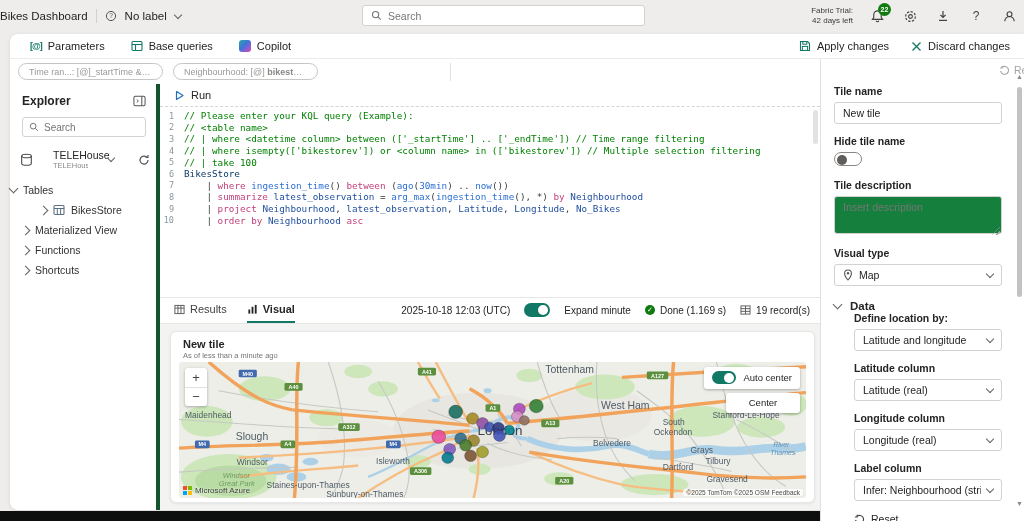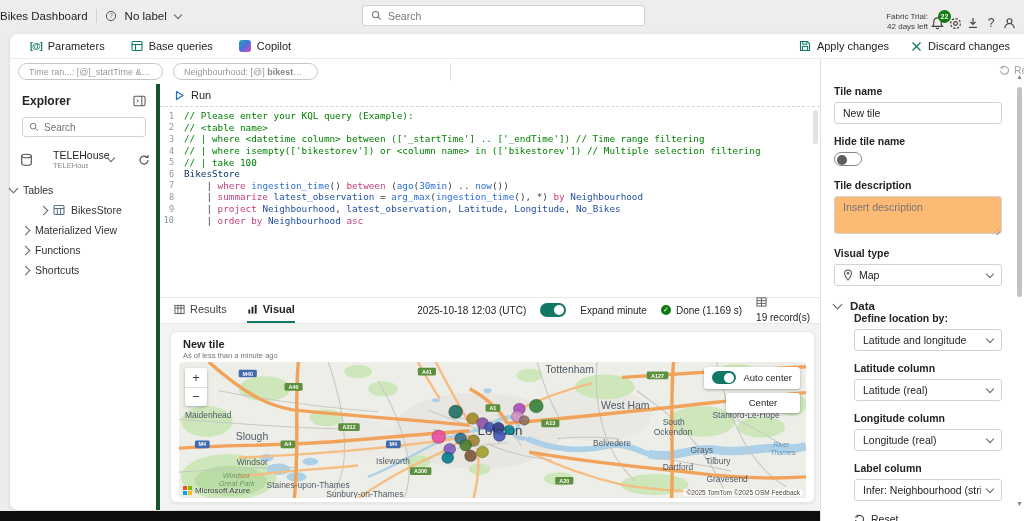--- a/index.html
+++ b/index.html
@@ -8,21 +8,21 @@
   #app{position:relative;width:1024px;height:521px;}
 
   
   #topbar{position:absolute;left:0;top:0;width:1024px;height:32px;display:flex;align-items:center;}
   #tb-left{display:flex;align-items:center;gap:8px;font-size:11.5px;}
   .tb-sep{width:1px;height:14px;background:#d2d0ce;}
   .ic{display:inline-flex;align-items:center;justify-content:center;color:#484644;}
   .chev{width:6px;height:6px;border-right:1.3px solid #616161;border-bottom:1.3px solid #616161;transform:rotate(45deg);display:inline-block;margin-top:-3px;}
   #tb-search{position:absolute;left:362px;top:5px;width:283px;height:21px;background:#fff;border:1px solid #d4d2d0;border-radius:3px;display:flex;align-items:center;padding:0 8px;gap:6px;}
   #tb-search input{border:none;outline:none;font-size:10.5px;width:100%;font-family:inherit;color:#242424;background:transparent;}
-  #tb-right{position:absolute;right:6px;top:0;height:32px;display:flex;align-items:flex-end;}
+  #tb-right{position:absolute;right:6px;top:0;height:32px;display:flex;align-items:center;gap:15px;}
   #trial{font-size:8px;line-height:10px;text-align:right;color:#3b3a39;}
   .tb-icon{position:relative;width:18px;height:18px;display:flex;align-items:center;justify-content:center;color:#424242;}
   #notif-badge{position:absolute;top:-4px;right:-5px;min-width:13px;height:13px;border-radius:7px;background:#107c10;color:#fff;font-size:7px;display:flex;align-items:center;justify-content:center;padding:0 2px;font-weight:bold;}
   .qmark{font-size:12px;color:#424242;}
 
   
   #card{position:absolute;left:10px;top:34px;width:1014px;height:476px;background:#fff;border-radius:8px 0 0 8px;box-shadow:0 1px 4px rgba(0,0,0,.10);}
   #toolbar{position:absolute;left:0;top:0;width:100%;height:25px;display:flex;align-items:center;justify-content:space-between;border-bottom:1px solid #ebebeb;padding:0 14px 0 20px;}
   .tbar-group{display:flex;align-items:center;gap:26px;}
   .tbar-btn{display:flex;align-items:center;gap:6px;font-size:11px;color:#242424;cursor:pointer;}
@@ -98,21 +98,21 @@
   #mslogo i{display:block;}
   #tt-attr{position:absolute;right:3px;bottom:2px;font-size:6.5px;color:#4a4a4a;background:rgba(255,255,255,.75);padding:0 3px;border-radius:2px;}
 
   
   #panel{position:absolute;left:820px;top:59px;width:204px;height:462px;background:#fff;border-left:1px solid #e0e0e0;overflow:hidden;font-size:11px;}
   #panel-reset-top{position:absolute;left:178px;top:5px;display:flex;align-items:center;gap:4px;color:#a6a4a2;font-size:10.5px;white-space:nowrap;}
   #panel-inner{padding:26px 22px 0 13px;}
   .fld-label{font-size:10.5px;font-weight:bold;color:#242424;margin:11px 0 5px;}
   .fld-label:first-child{margin-top:0;}
   .txt-input{width:100%;height:22px;border:1px solid #d4d2d0;border-radius:3px;font-size:10.5px;padding:0 8px;font-family:inherit;color:#242424;outline:none;background:#fff;}
-  .txt-area{width:100%;height:38px;border:1px solid #d4d2d0;border-radius:3px;font-size:10.5px;padding:4px 8px;font-family:inherit;resize:none;outline:none;position:relative;background:#fdba74;}
+  .txt-area{width:100%;height:38px;border:1px solid #d4d2d0;border-radius:3px;font-size:10.5px;padding:4px 8px;font-family:inherit;resize:none;outline:none;position:relative;background:#15803d;}
   .grip{position:relative;height:0;}
   .grip::after{content:"";position:absolute;right:2px;top:-9px;width:8px;height:8px;background:repeating-linear-gradient(-45deg,transparent 0 2px,#a6a6a6 2px 3px);clip-path:polygon(100% 0,100% 100%,0 100%);}
   .dd{height:22px;border:1px solid #d4d2d0;border-radius:3px;display:flex;align-items:center;gap:6px;padding:0 8px;background:#fff;cursor:pointer;}
   .dd .dd-txt{flex:1;font-size:10.5px;color:#242424;white-space:nowrap;overflow:hidden;}
   .sect{display:flex;align-items:center;gap:9px;margin-top:14px;}
   .sect .sect-title{font-weight:bold;font-size:11.5px;flex:1;}
   .indent{padding-left:20px;}
   .reset-btn{display:flex;align-items:center;gap:6px;margin:12px 0 2px 20px;font-size:10.5px;color:#242424;cursor:pointer;}
   #panel-scroll{position:absolute;right:1px;top:14px;width:7px;height:434px;}
   #panel-thumb{position:absolute;left:1px;top:14px;width:5px;height:210px;background:#c4c2c0;border-radius:3px;}
@@ -393,21 +393,21 @@
             </div>
           </div>
           <div id="status">
             <span>2025-10-18 12:03 (UTC)</span>
             <span class="tgl on"></span>
             <span>Expand minute</span>
             <span style="display:flex;align-items:center;gap:5px;justify-content:space-between;">
               <span id="done-dot">✓</span>
               <span>Done (1.169 s)</span>
             </span>
-            <span style="display:flex;gap:5px;flex-direction:column;">
+            <span style="display:flex;align-items:center;gap:5px;">
               <span>
                 <svg class="icon" width="11" height="10" viewBox="0 0 12 11">
                     <rect x="1" y="1" width="10" height="9" fill="none" stroke="#555" stroke-width="1"></rect>
                     <line x1="1" y1="4" x2="11" y2="4" stroke="#555" stroke-width="1"></line>
                     <line x1="1" y1="7" x2="11" y2="7" stroke="#555" stroke-width="1"></line>
                     <line x1="6" y1="1" x2="6" y2="10" stroke="#555" stroke-width="1"></line>
                   </svg>
               </span>
               <span>19 record(s)</span>
             </span>

